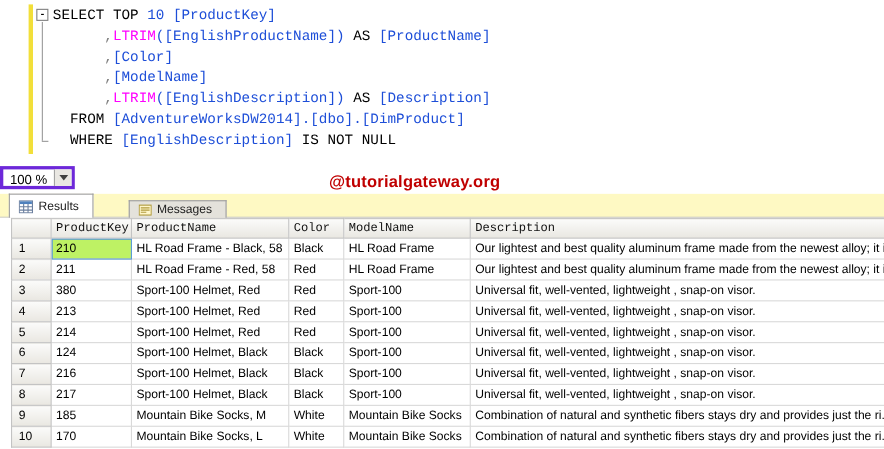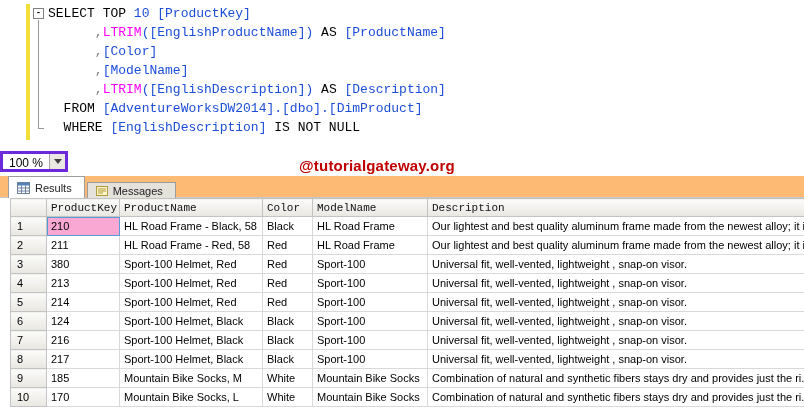--- a/index.html
+++ b/index.html
@@ -37,21 +37,21 @@
   .zoom-value { flex:1; font-size:12px; line-height:19px; padding-left:6px; }
   .zoom-arrow-btn { width:16px; background:#e9e7e2; border-left:1px solid #a3a3a3; display:flex; align-items:center; justify-content:center; }
   .zoom-arrow-btn .tri { width:0; height:0; border-left:4px solid transparent; border-right:4px solid transparent; border-top:5px solid #404040; }
 
   .watermark {
     position:absolute; left:283px; top:157px; z-index:5;
     color:#c00000; font-weight:bold; font-size:15px; letter-spacing:0.2px;margin-left:16px;
   }
 
   
-  .tab-bar { height:22px; background:#fdba74; padding-left:8px; display:flex; align-items:flex-end; border-bottom:1px solid #c8c8c8; }
+  .tab-bar { height:22px; background:#fef9c3; padding-left:8px; display:flex; align-items:flex-end; border-bottom:1px solid #c8c8c8;gap:30px; }
   .tab {
     display:inline-flex; align-items:center; gap:5px; height:16px; padding:0 12px 0 8px;
     font-size:11px; background:#e4e2db; border:1px solid #9d9d9d; border-bottom:none;
     margin-right:2px; cursor:pointer; position:relative; top:1px; color:#222;
   }
   .tab.active { background:#ffffff; height:22px; top:1px; z-index:2; }
   .tab .tab-icon { display:inline-flex; }
 
   
   .grid-area { padding-left:10px; background:#fff; }
@@ -62,21 +62,21 @@
   }
   table.results thead th {
     background:linear-gradient(#fbfbfa,#e9e7e1);
     border-color:#c3c3c3; height:18px; color:#111;font-family:Liberation Mono, monospace;
   }
   table.results .rowhead {
     background:linear-gradient(#fbfbfa,#e9e7e1);
     border-color:#c3c3c3; padding-left:6px; cursor:pointer;
   }
   table.results td { cursor:cell; }
-  table.results td.selected { background:#f9a8d4; outline:1px solid #5b9bd5; outline-offset:-1px; }
+  table.results td.selected { background:#bef264; outline:1px solid #5b9bd5; outline-offset:-1px; }
 </style>
 </head>
 <body>
 
 <div class="editor">
   <div class="sel-margin"></div>
   <div class="change-bar"></div>
   <div class="outline-margin">
     <div class="collapse-box">-</div>
     <div class="outline-line"></div>

